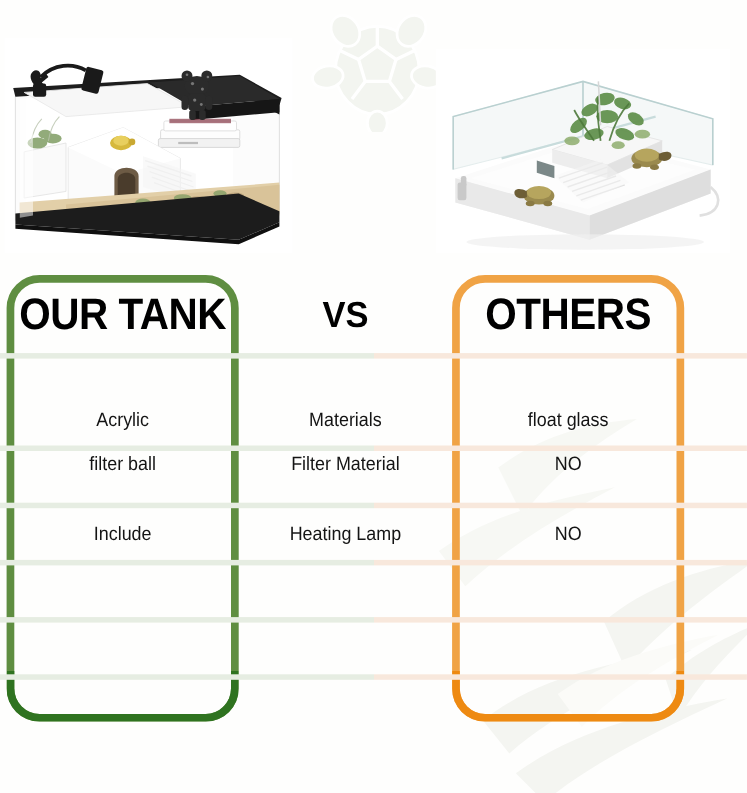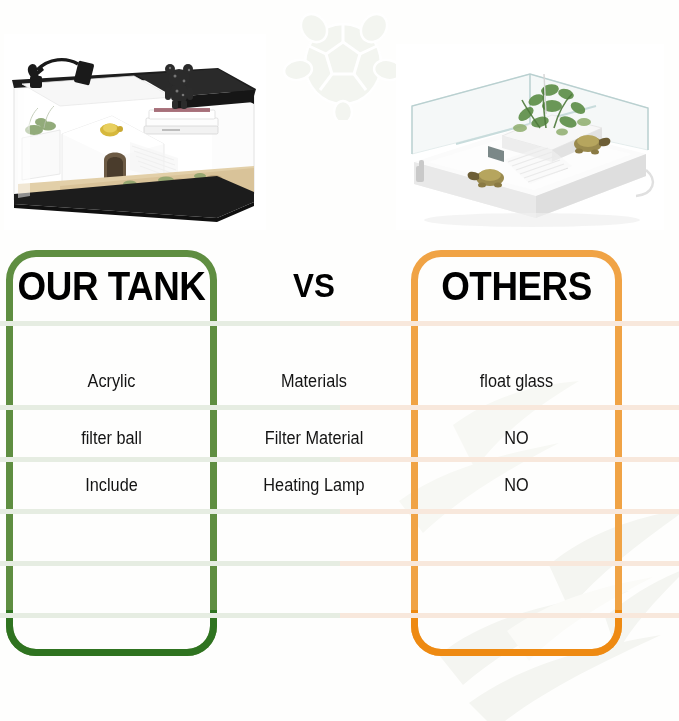--- a/index.html
+++ b/index.html
@@ -324,21 +324,21 @@
     <div class="rowtext" style="top:108px;">
       <div class="cell c-left">Acrylic</div>
       <div class="cell c-mid">Materials</div>
       <div class="cell c-right">float glass</div>
     </div>
     <div class="rule" style="top:155px;">
       <div class="lhs"></div>
       <div class="rhs"></div>
     </div>
 
-    <div class="rowtext" style="top:165px;">
+    <div class="rowtext" style="top:148px;">
       <div class="cell c-left">filter ball</div>
       <div class="cell c-mid">Filter Material</div>
       <div class="cell c-right">NO</div>
     </div>
     <div class="rule" style="top:207px;">
       <div class="lhs"></div>
       <div class="rhs"></div>
     </div>
 
     <div class="rowtext" style="top:212px;padding-left:28px;">

